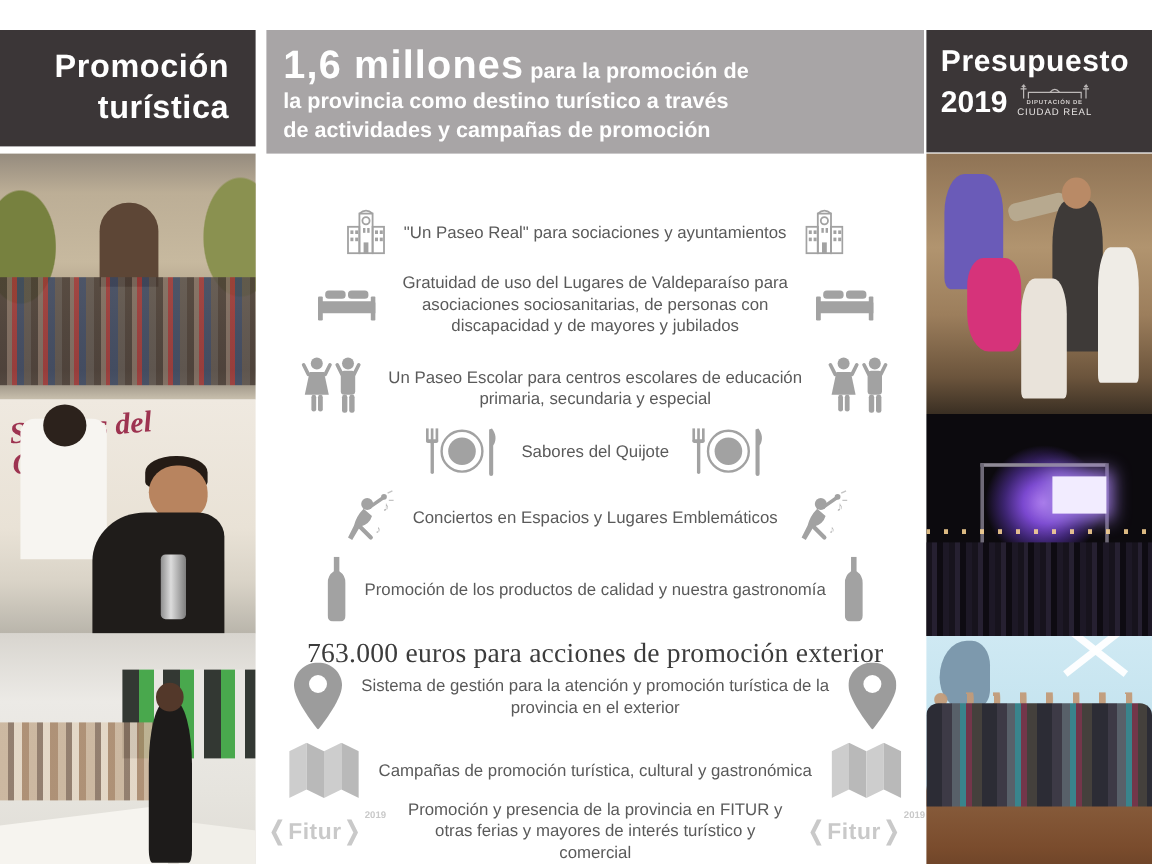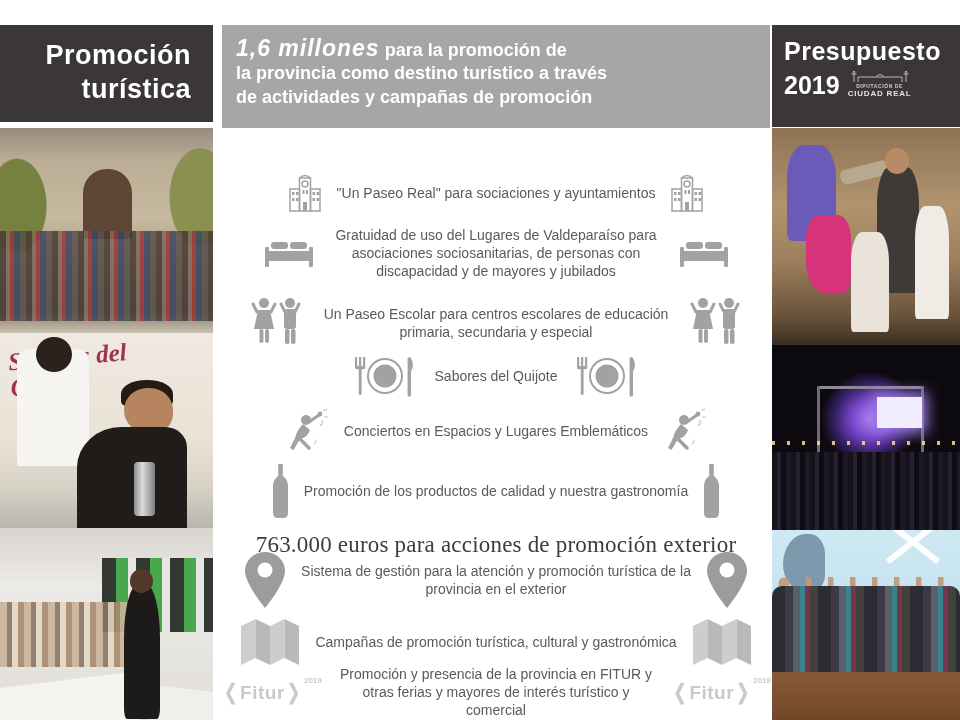--- a/index.html
+++ b/index.html
@@ -5,31 +5,31 @@
   html,body{margin:0;padding:0;background:#fff;}
   .slide{position:relative;width:960px;height:720px;background:#fff;overflow:hidden;
          font-family:"Liberation Sans",sans-serif;margin-top:25px;}
 
   
   .hdr-left{position:absolute;left:0;top:0;width:213px;height:97px;background:#3b3637;
             color:#fff;text-align:right;padding:14px 22px 0 0;box-sizing:border-box;
             font-size:27px;font-weight:600;line-height:1.25;letter-spacing:.5px;}
   .hdr-center{position:absolute;left:222px;top:0;width:548px;height:103px;background:#a8a5a6;
               color:#fff;padding:10px 0 0 14px;box-sizing:border-box;font-weight:700;}
-  .hdr-center .big{font-size:23px;letter-spacing:1px;font-style:italic;}
+  .hdr-center .big{font-size:33px;letter-spacing:1px;}
   .hdr-center .small{font-size:18px;}
   .hdr-center .line{font-size:18px;line-height:1.32;}
   .hdr-right{position:absolute;left:772px;top:0;width:188px;height:102px;background:#3b3637;
              color:#fff;padding:12px 12px 0 12px;box-sizing:border-box;font-weight:600;}
   .hdr-right .l1{font-size:25px;letter-spacing:.5px;}
   .hdr-right .l2row{display:flex;align-items:flex-end;gap:8px;margin-top:2px;}
   .hdr-right .l2{font-size:25px;}
   .dip-logo{display:flex;flex-direction:column;align-items:center;line-height:1;padding-bottom:2px;}
   .dip-logo .t1{font-size:5px;letter-spacing:.6px;color:#cfcbca;margin-top:1px;}
-  .dip-logo .t2{font-size:8px;font-weight:700;letter-spacing:.8px;color:#e4e1e0;margin-top:1px;text-align:right;}
+  .dip-logo .t2{font-size:8px;font-weight:400;letter-spacing:.8px;color:#e4e1e0;margin-top:1px;text-align:right;}
 
   
   .ph{position:absolute;overflow:hidden;}
   .ph>div{position:absolute;}
   #phL1{left:0;top:103px;width:213px;height:205px;
     background:
       radial-gradient(50px 80px at 8% 38%, #77813f 0 58%, rgba(0,0,0,0) 60%),
       radial-gradient(52px 84px at 94% 34%, #8a9150 0 58%, rgba(0,0,0,0) 60%),
       linear-gradient(180deg,#958b7e 0,#bcae96 16%,#c7b99f 44%,#b3a48c 58%,#958a7a 72%,#7d7468 88%,#c9c0ae 100%);}
   #phL1 .door{left:39%;top:20%;width:23%;height:34%;background:#5d4636;border-radius:48% 48% 0 0/34% 34% 0 0;}

